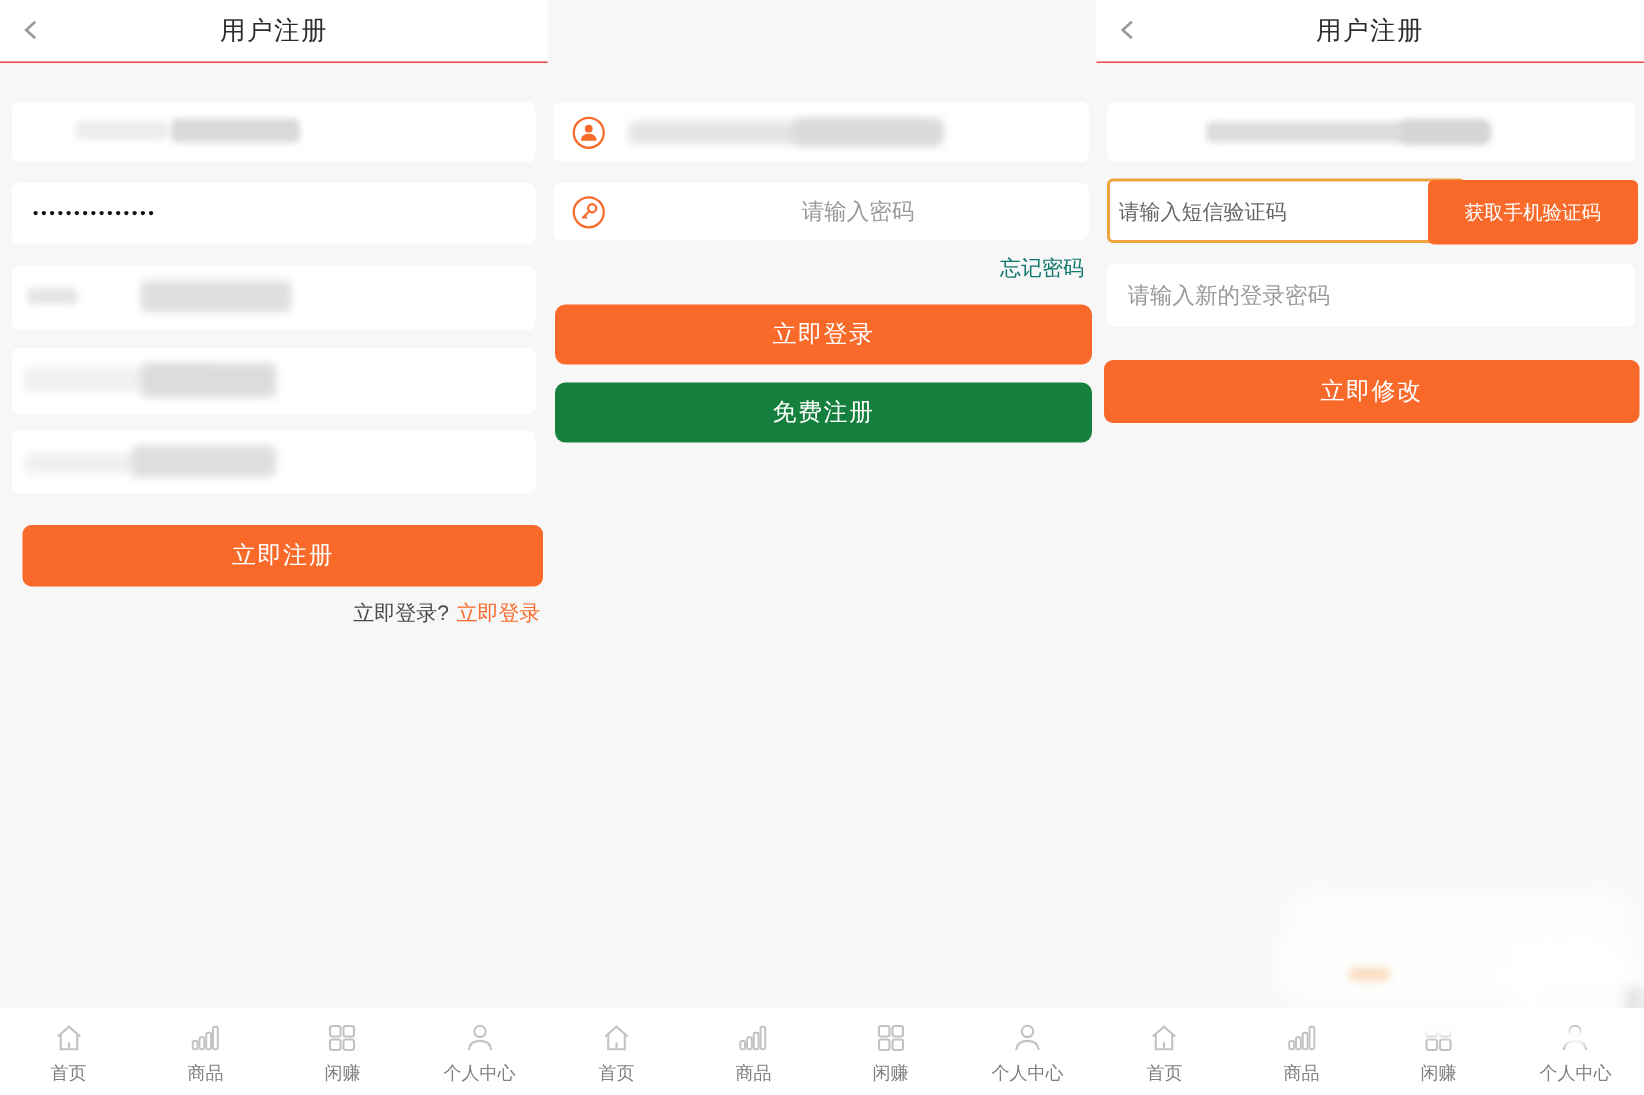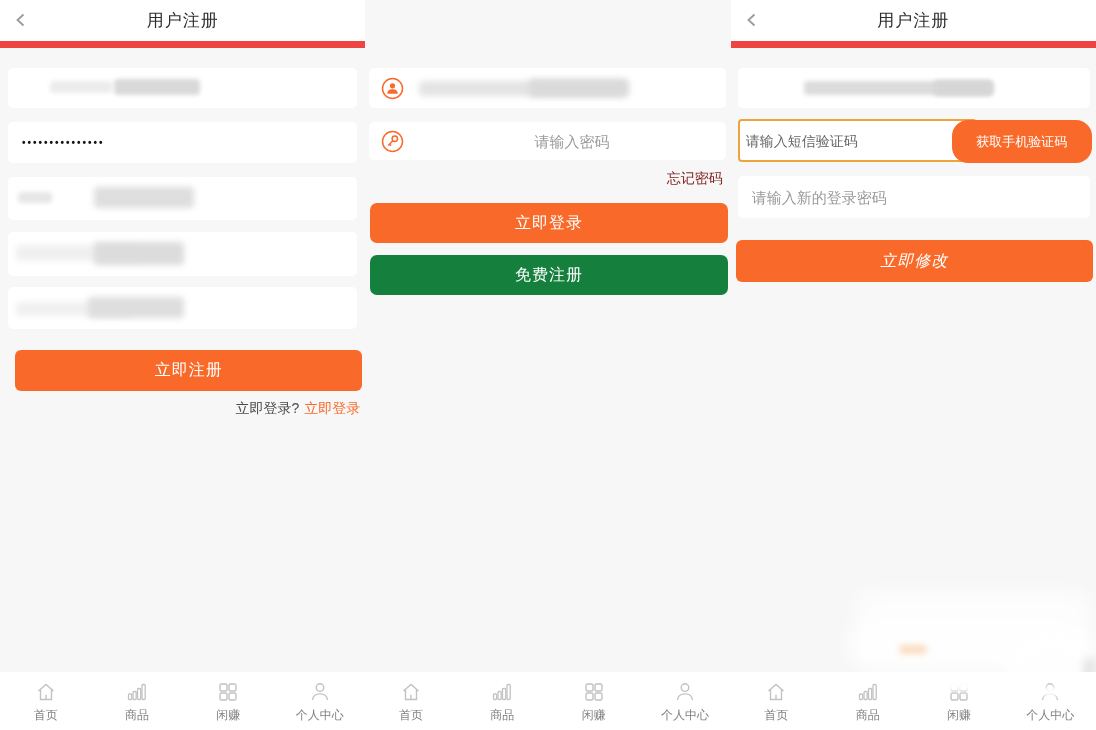--- a/index.html
+++ b/index.html
@@ -6,21 +6,21 @@
   body{
     width:1096px;height:730px;position:relative;overflow:hidden;
     background:#f7f7f7;
     font-family:"Liberation Sans","DejaVu Sans",sans-serif;
     -webkit-font-smoothing:antialiased;
   }
   .app{width:1096px;height:730px;position:relative;}
   .screens{display:flex;height:672px;}
   .panel{width:365.33px;height:672px;position:relative;}
   .panel-header{
-    height:41px;background:#fff;border-bottom:7px solid #ef4444;
+    height:41px;background:#fff;border-bottom:1px solid #ef4444;
     position:relative;display:flex;align-items:center;justify-content:center;
   }
   .back-btn{
     position:absolute;left:10px;top:9px;width:22px;height:22px;
     display:flex;align-items:center;justify-content:center;cursor:pointer;
   }
   .panel-title{font-size:17px;color:#2d2d2d;letter-spacing:1px;}
   .field{
     position:absolute;background:#fff;border-radius:5px;
     left:8px;right:8px;height:42px;overflow:hidden;
@@ -39,36 +39,36 @@
     position:absolute;display:flex;align-items:center;justify-content:center;
     color:#fff;font-size:16px;cursor:pointer;letter-spacing:1px;
   }
   .btn-orange{background:#f96a2a;}
   .btn-yellow{background:#15803d;}
   .link-row{
     position:absolute;right:5px;font-size:14px;color:#4a4a4a;
   }
   .link-row .link{color:#f96a2a;margin-left:5px;cursor:pointer;}
   .forgot{
-    position:absolute;right:8px;font-size:14px;color:#7f1d1d;cursor:pointer;
+    position:absolute;right:8px;font-size:14px;color:#0f766e;cursor:pointer;
   }
   .icon-field{display:flex;align-items:center;}
   .field-icon{margin-left:12px;flex:0 0 auto;display:flex;}
   .icon-field input{padding-left:14px;text-align:center;}
   .sms-input{
     position:absolute;background:#fff;border:2px solid #eda43c;border-radius:4px;
     box-sizing:border-box;
   }
   .sms-input input{
     border:none;outline:none;background:transparent;width:100%;height:100%;
     padding:0 0 0 6px;font-size:14px;color:#444;box-sizing:border-box;
     font-family:"Liberation Sans","DejaVu Sans",sans-serif;
   }
   .sms-input input::placeholder{color:#666;}
-  .small-btn{font-size:13px;border-radius:16px;letter-spacing:0;text-align:right;}
+  .small-btn{font-size:13px;border-radius:4px;letter-spacing:0;text-align:right;}
   .tabbar{
     position:absolute;left:0;bottom:0;width:1096px;height:58px;background:#fff;
     display:flex;
   }
   .tabgroup{width:365.33px;display:flex;}
   .tab{
     flex:1;display:flex;flex-direction:column;align-items:center;justify-content:center;
     cursor:pointer;padding-top:2px;
   }
   .tab-label{font-size:12px;color:#7f7f7f;margin-top:3px;}
@@ -170,21 +170,21 @@
 
       <div class="sms-input" style="left:7px;width:239px;top:119px;height:43px;">
         <input type="text" placeholder="请输入短信验证码" style="">
       </div>
       <div class="btn btn-orange small-btn" style="left:221px;right:4px;top:120px;height:43px;">获取手机验证码</div>
 
       <div class="field" style="left:7px;right:6px;top:176px;height:42px;">
         <input type="text" placeholder="请输入新的登录密码" style="">
       </div>
 
-      <div class="btn btn-orange" style="left:5px;right:3px;top:240px;height:42px;border-radius:6px;font-style:italic;">立即修改</div>
+      <div class="btn btn-orange" style="left:5px;right:3px;top:240px;height:42px;border-radius:6px;">立即修改</div>
 
       <div class="smudge" style="left:125px;top:592px;width:235px;height:34px;background:#fff;filter:blur(9px);opacity:.75;border-radius:20px;"></div>
       <div class="smudge" style="left:118px;top:616px;width:245px;height:54px;background:#fff;filter:blur(8px);opacity:.9;border-radius:26px;"></div>
       <div class="smudge" style="left:275px;top:638px;width:90px;height:72px;background:#fff;filter:blur(7px);opacity:.85;border-radius:30px;"></div>
       <div class="smudge" style="left:168px;top:645px;width:28px;height:9px;background:rgba(240,150,60,.32);filter:blur(3px);border-radius:5px;"></div>
       <div class="smudge" style="left:352px;top:658px;width:13px;height:58px;background:rgba(185,185,185,.35);filter:blur(4px);"></div>
     </div>
   </div>
 
   <div class="tabbar">

